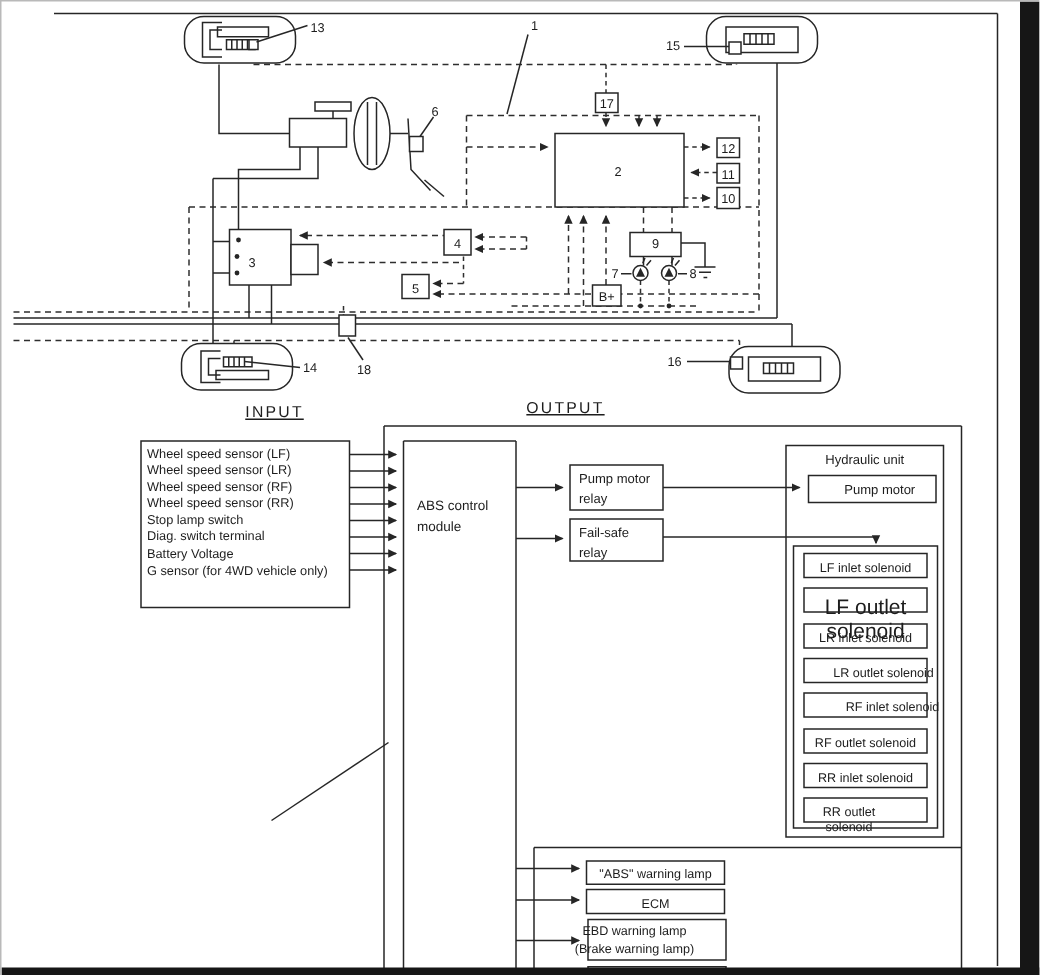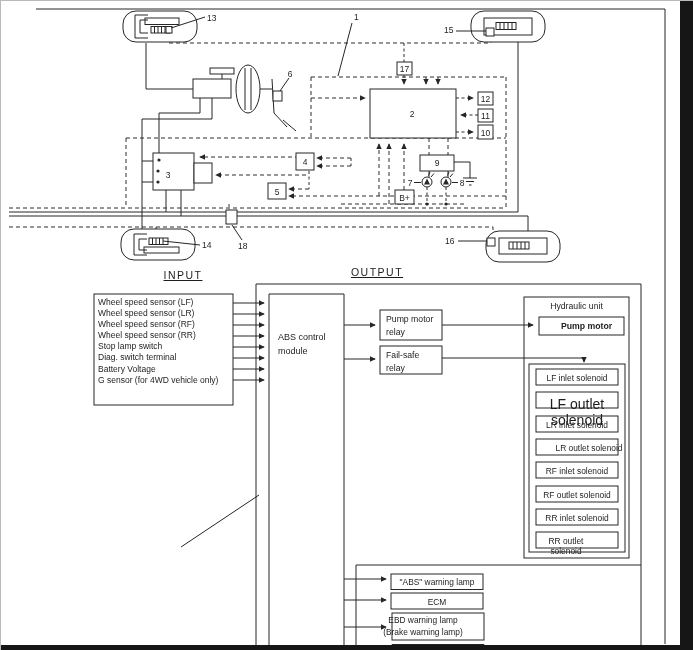--- a/index.html
+++ b/index.html
@@ -262,27 +262,27 @@
   <div class="inl">Diag. switch terminal</div>
   <div class="inl">Battery Voltage</div>
   <div class="inl">G sensor (for 4WD vehicle only)</div>
 </div>
 
 <div class="t" style="left:277px;top:330px;width:60px;font-size:9px;line-height:13.5px;">ABS control module</div>
 <div class="t" style="left:385px;top:312px;width:52px;font-size:8.7px;line-height:12.5px;">Pump motor relay</div>
 <div class="t" style="left:385px;top:348px;width:52px;font-size:8.7px;line-height:12.5px;">Fail-safe relay</div>
 
 <div class="t cbox" style="left:523px;top:300px;width:105px;font-size:8.7px;">Hydraulic unit</div>
-<div class="t cbox" style="left:538px;top:320px;width:95px;font-size:8.7px;font-weight:bold;">Pump motor</div>
+<div class="t cbox" style="left:538px;top:320px;width:95px;font-size:8.7px;">Pump motor</div>
 
 <div class="t cbox" style="left:535px;top:371.5px;width:82px;font-size:8.4px;">LF inlet solenoid</div>
 <div class="t cbox" style="left:535px;top:394.5px;width:82px;font-size:14px;">LF outlet solenoid</div>
 <div class="t cbox" style="left:535px;top:418.5px;width:82px;font-size:8.4px;">LR inlet solenoid</div>
 <div class="t cbox" style="left:535px;top:441.5px;width:82px;font-size:8.4px;margin-left:12px;">LR outlet solenoid</div>
-<div class="t cbox" style="left:535px;top:464.5px;width:82px;font-size:8.4px;">RF inlet solenoid</div>
+<div class="t cbox" style="left:535px;top:464.5px;width:82px;font-size:8.4px;padding-left:18px;">RF inlet solenoid</div>
 <div class="t cbox" style="left:535px;top:488.5px;width:82px;font-size:8.4px;">RF outlet solenoid</div>
 <div class="t cbox" style="left:535px;top:511.5px;width:82px;font-size:8.4px;">RR inlet solenoid</div>
 <div class="t cbox" style="left:535px;top:534.5px;width:60px;font-size:8.4px;">RR outlet solenoid</div>
 
 <div class="t cbox" style="left:390px;top:576px;width:92px;font-size:8.4px;">"ABS" warning lamp</div>
 <div class="t cbox" style="left:390px;top:596px;width:92px;font-size:8.4px;">ECM</div>
 <div class="t cbox" style="left:376px;top:614px;width:92px;font-size:8.4px;line-height:11.5px;">EBD warning lamp (Brake warning lamp)</div>
 
 
 <div class="bar" style="left:679px;top:0;width:14px;height:650px;"></div>

